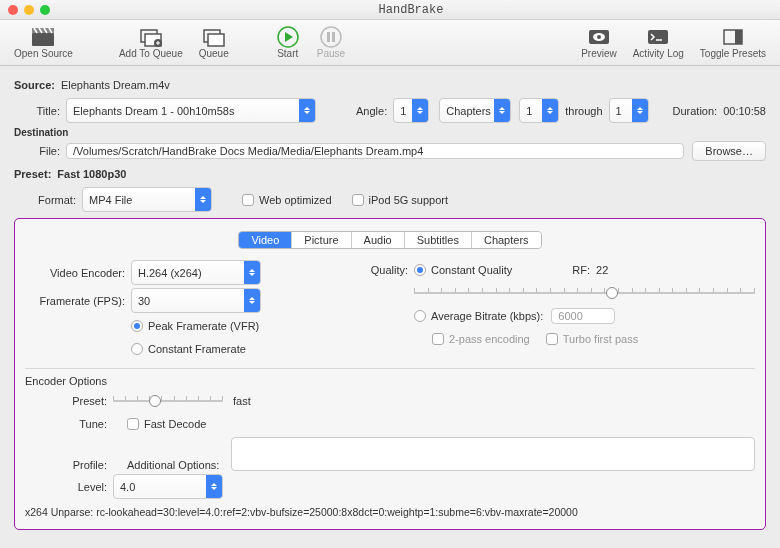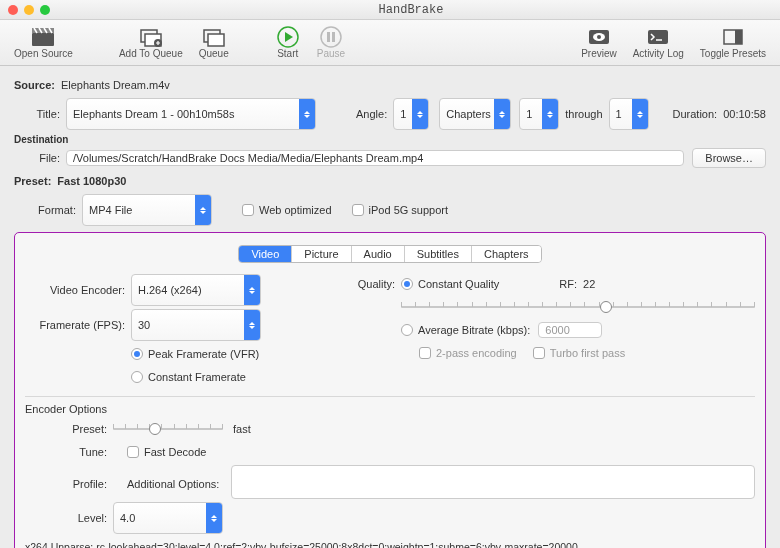--- a/index.html
+++ b/index.html
@@ -11,35 +11,35 @@
 .titletext { flex:1; text-align:center; font-size:12px; color:#4a4a4a;font-family:Liberation Mono, monospace; }
 .toolbar { height:46px; background:linear-gradient(#f9f9f9,#ececec); border-bottom:1px solid #c8c8c8; display:flex; align-items:center; padding:0 6px; }
 .tbtn { display:flex; flex-direction:column; align-items:center; padding:2px 8px; font-size:10px; color:#555; cursor:default; }
 .tbtn .ic { width:26px; height:22px; display:flex; align-items:center; justify-content:center; }
 .tbtn.dis { color:#aaa; }
 .spacer { flex:1; }
 .content { padding:6px 14px; }
 .row { display:flex; align-items:center; margin:3px 0; min-height:20px; }
 .lbl { font-size:11px; text-align:right; margin-right:6px; }
 .bold { font-weight:600; }
-.sel { height:32px; border:1px solid #ccc; border-radius:4px; background:linear-gradient(#fff,#f6f6f6); display:flex; align-items:center; padding:0 6px 0 6px; font-size:11px; position:relative; }
+.sel { height:25px; border:1px solid #ccc; border-radius:4px; background:linear-gradient(#fff,#f6f6f6); display:flex; align-items:center; padding:0 6px 0 6px; font-size:11px; position:relative; }
 .sel .arr { position:absolute; right:0; top:0; width:16px; height:100%; background:#3b82f6; border-radius:0 3px 3px 0; display:flex; flex-direction:column; align-items:center; justify-content:center; }
 .sel .arr::before { content:""; border:3px solid transparent; border-bottom-color:#fff; margin-bottom:1px; }
 .sel .arr::after { content:""; border:3px solid transparent; border-top-color:#fff; }
 .txt { height:16px; border:1px solid #ccc; border-radius:4px; background:#fff; padding:0 6px; font-size:11px; display:flex; align-items:center; }
 .btn { height:20px; border:1px solid #ccc; border-radius:4px; background:linear-gradient(#fff,#f2f2f2); padding:0 12px; font-size:11px; display:flex; align-items:center; }
 .chk { width:12px; height:12px; border:1px solid #aaa; border-radius:3px; background:#fff; margin-right:5px; display:inline-block; }
 .section { font-size:10px; font-weight:600; margin:4px 0 2px 0; }
 .card { background:#f6f6f6; border:1px solid #a21caf; border-radius:5px; padding:8px 10px 4px 10px; margin-top:6px; }
 .tabs { display:flex; justify-content:center; margin:4px 0 8px; }
 .tabgroup { display:flex; border:1px solid #bbb; border-radius:4px; overflow:hidden; }
 .tab { padding:2px 12px; font-size:11px; background:#fff; border-right:1px solid #ccc; }
 .tab:last-child { border-right:none; }
 .tab.active { background:#3b82f6; color:#fff; }
-.cols { display:flex; gap:20px; }
+.cols { display:flex; gap:33px; }
 .col { flex:1; }
 .radio { width:12px; height:12px; border:1px solid #aaa; border-radius:50%; background:#fff; margin-right:5px; display:inline-flex; align-items:center; justify-content:center; }
 .radio.on::after { content:""; width:6px; height:6px; background:#3b82f6; border-radius:50%; }
 .slider { position:relative; height:14px; }
 .slider .track { position:absolute; top:6px; left:0; right:0; height:2px; background:#c8c8c8; border-radius:1px; }
 .slider .ticks { position:absolute; top:2px; left:0; right:0; height:10px; display:flex; justify-content:space-between; }
 .slider .ticks span { width:1px; height:5px; background:#bbb; }
 .slider .thumb { position:absolute; top:1px; width:12px; height:12px; background:#fff; border:1px solid #888; border-radius:50%; transform:translateX(-50%); }
 .divider { height:1px; background:#d8d8d8; margin:6px 0; }
 .textarea { border:1px solid #ccc; border-radius:4px; background:#fff; height:34px; }
@@ -329,21 +329,21 @@
       </div>
       <div style="width:10px"></div>
       <span>fast</span>
     </div>
     <div class="row">
       <span class="lbl" style="width:82px">Tune:</span>
       <div style="width:14px"></div>
       <span class="chk"></span>
         <span>Fast Decode</span>
     </div>
-    <div class="row" style="align-items:center">
+    <div class="row" style="align-items:flex-end">
       <span class="lbl" style="width:82px;padding-top:3px">Profile:</span>
       <div style="width:14px"></div>
       <span class="lbl" style="padding-top:3px">Additional Options:</span>
       <div class="textarea" style="flex:1;margin-left:6px"></div>
     </div>
     <div class="row">
       <span class="lbl" style="width:82px">Level:</span>
       <div class="sel" style="width:110px">
           <span>4.0</span>
           <div class="arr"></div>

